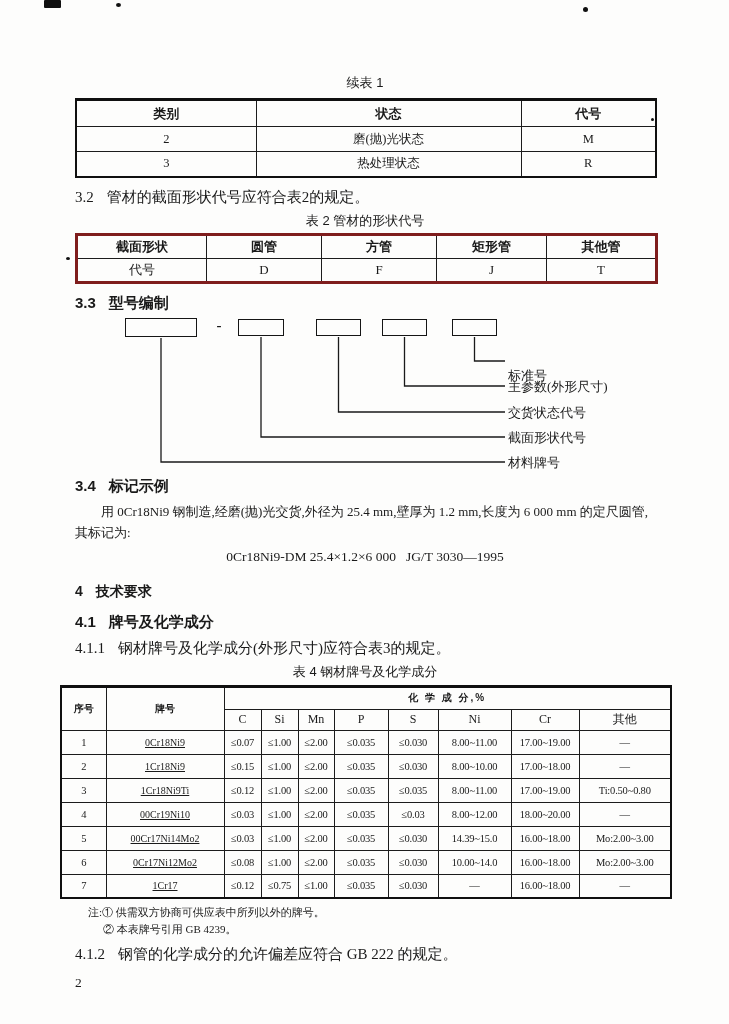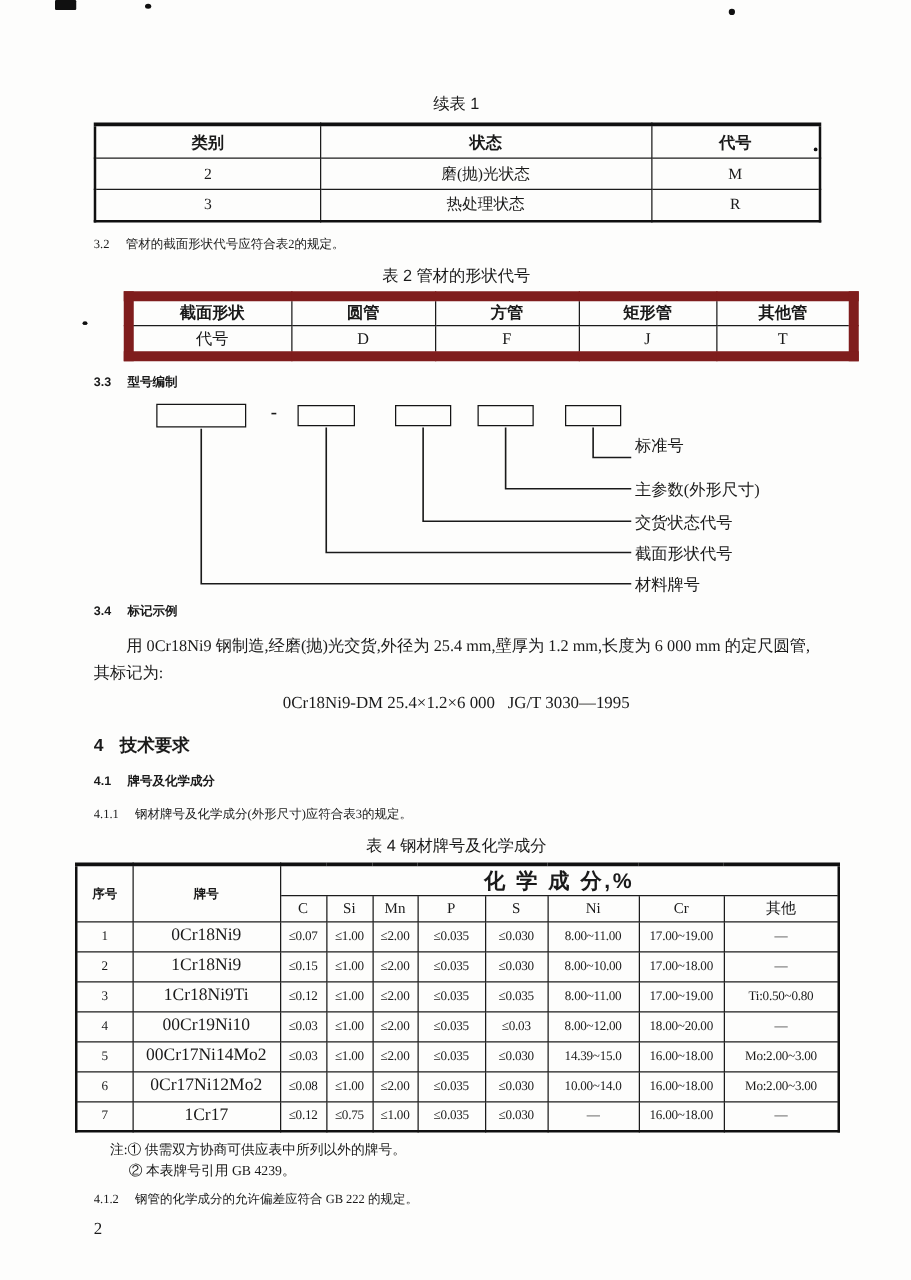--- a/index.html
+++ b/index.html
@@ -28,60 +28,60 @@
   .cap3 { margin-top:6px; }
 
   table { border-collapse:collapse; table-layout:fixed; }
   th, td { border:1px solid #1c1c1c; text-align:center; vertical-align:middle; overflow:hidden; }
 
   .t1 { width:580px; margin-top:7px; border:2px solid #101010; border-top-width:3px; }
   .t1 th { height:27px; font-size:13px; font-family:"Liberation Sans", sans-serif; font-weight:700; }
   .t1 td { height:25px; font-size:12.5px; }
   .c1a { width:180px; } .c1b { width:265px; } .c1c { width:135px; }
 
-  .body-line { font-size:10px; height:18px; white-space:nowrap; }
+  .body-line { font-size:15px; height:18px; white-space:nowrap; }
   .sec { margin-top:10px; }
   .num { display:inline-block; margin-right:13px; }
   .h   { font-family:"Liberation Sans", sans-serif; font-weight:700; }
   .s33 { margin-top:10px; }
   .s34 { margin-top:4px; }
   .s4  { margin-top:16px; font-size:14px; height:19px; }
   .s41 { margin-top:11px; }
   .s411{ margin-top:8px; }
   .s412{ margin-top:9px; }
 
-  .t2 { width:580px; margin-top:4px; border:8px solid #7f1d1d;margin-left:24px; }
+  .t2 { width:580px; margin-top:4px; border:3px solid #7f1d1d; }
   .t2 th { height:24px; font-size:13px; font-family:"Liberation Sans", sans-serif; font-weight:700; }
   .t2 td { height:24px; font-size:13px; }
   .c2a { width:130px; } .c2b { width:115px; } .c2c { width:115px; } .c2d { width:110px; } .c2e { width:110px; }
 
   
   .diagram { position:relative; margin-top:3px; height:158px; }
   .connectors { position:absolute; left:0; top:0; }
   .dbox { position:absolute; border:1.5px solid #151515; background:transparent; }
   .b1 { left:50px;  top:3px; width:72px; height:19px; }
   .b2 { left:163px; top:4px; width:46px; height:17px; }
   .b3 { left:241px; top:4px; width:45px; height:17px; }
   .b4 { left:307px; top:4px; width:45px; height:17px; }
   .b5 { left:377px; top:4px; width:45px; height:17px; }
   .dash { position:absolute; left:134px; top:2px; width:20px; text-align:center;
           font-size:15px; font-weight:bold; }
   .dlabel { position:absolute; left:433px; font-size:13px; height:16px; white-space:nowrap; }
-  .l1 { top:28px; } .l2 { top:63px; } .l3 { top:89px; } .l4 { top:114px; } .l5 { top:139px; }
+  .l1 { top:52px; } .l2 { top:63px; } .l3 { top:89px; } .l4 { top:114px; } .l5 { top:139px; }
 
   .example-p { margin-top:6px; font-size:13px; line-height:21px; text-indent:2em; width:582px; }
   .designation { margin-top:6px; text-align:center; font-size:13.5px; white-space:pre; height:18px; }
 
   .t3 { width:610px; margin-left:-15px; margin-top:5px; border:2px solid #101010; border-top-width:3px; }
   .t3 th { font-family:"Liberation Sans", sans-serif; font-weight:700; }
   .t3 .hcell { font-size:10px; }
-  .t3 .grp   { height:23px; font-size:17px; letter-spacing:2px; }
+  .t3 .grp   { height:23px; font-size:10px; letter-spacing:2px; }
   .t3 .sub   { height:21px; font-size:12px; font-family:"Liberation Serif", serif; font-weight:400; }
   .t3 td { height:24px; font-size:10.5px; letter-spacing:-0.2px; }
-  .t3 td.grade { font-size:14px; letter-spacing:0; }
+  .t3 td.grade { font-size:10px; letter-spacing:0;text-decoration:underline; }
   .tc0 { width:45px; } .tc1 { width:118px; } .tc2 { width:37px; } .tc3 { width:37px; }
   .tc4 { width:36px; } .tc5 { width:54px; } .tc6 { width:50px; } .tc7 { width:73px; }
   .tc8 { width:68px; } .tc9 { width:92px; }
 
   .notes { margin-top:6px; margin-left:13px; font-size:11px; }
   .note-line { height:14px; white-space:nowrap; }
   .note-2 { margin-top:3px; margin-left:15px; }
 
   .page-number { position:absolute; left:75px; top:975px; font-size:13.5px; }
 </style>

